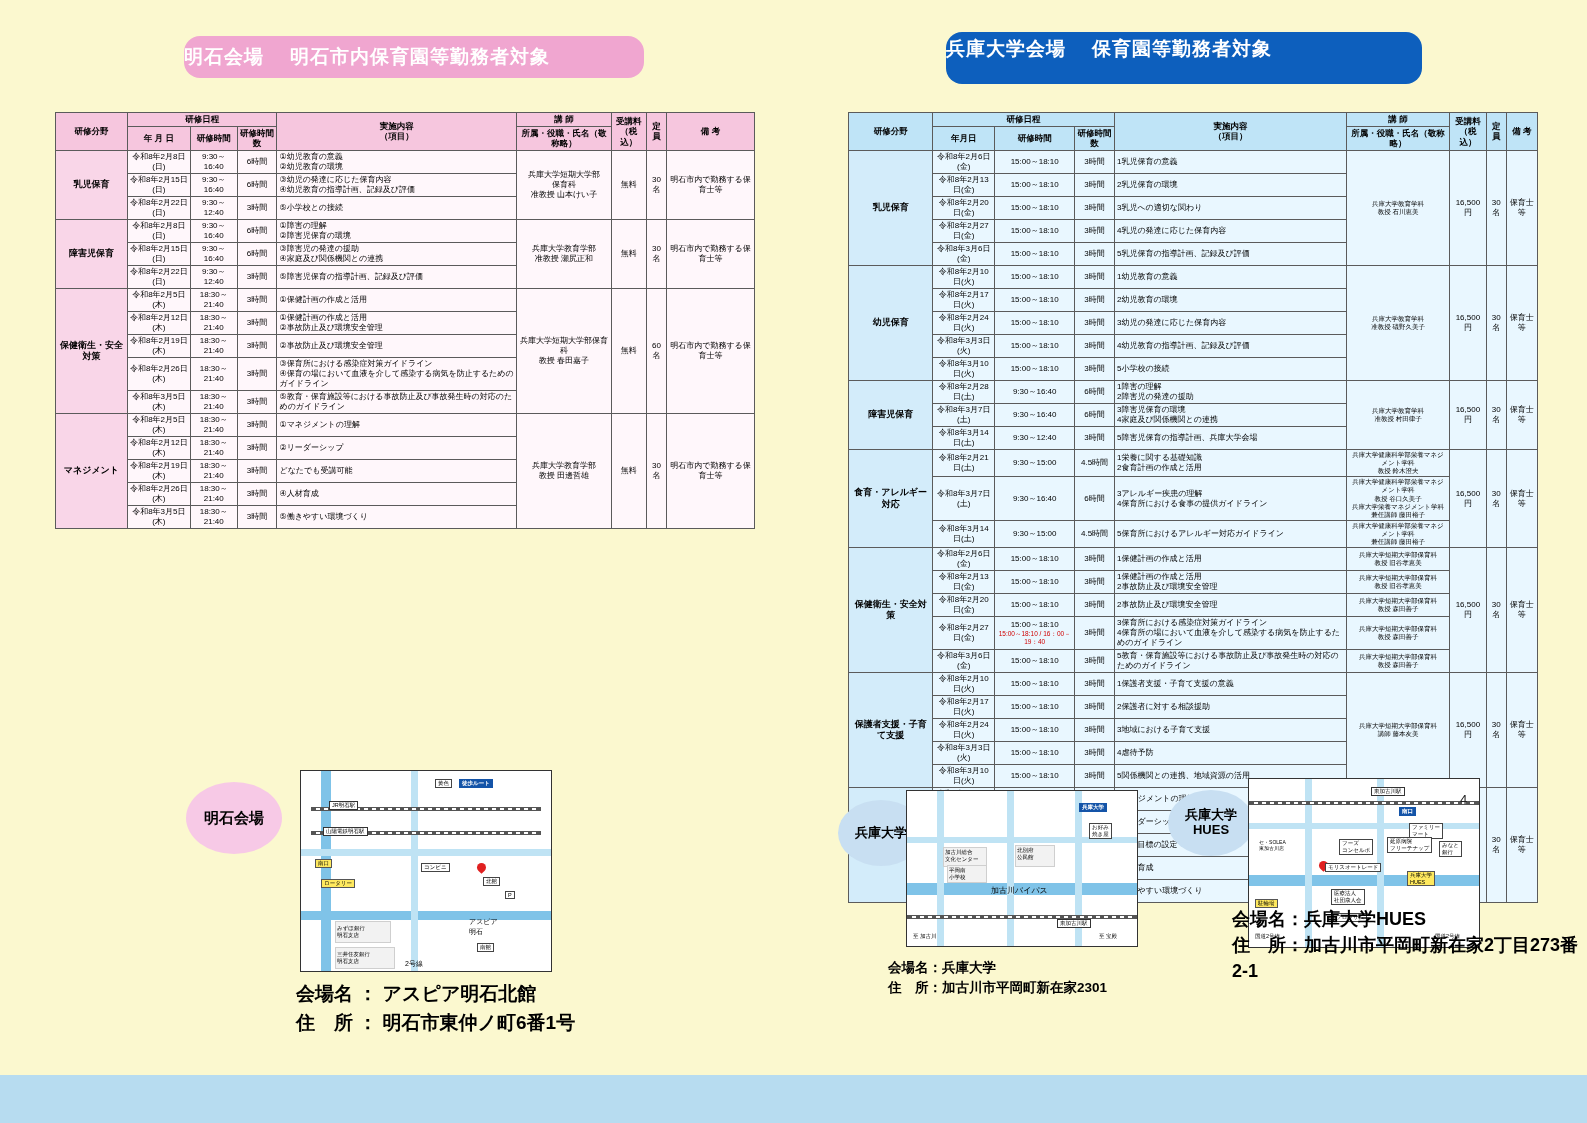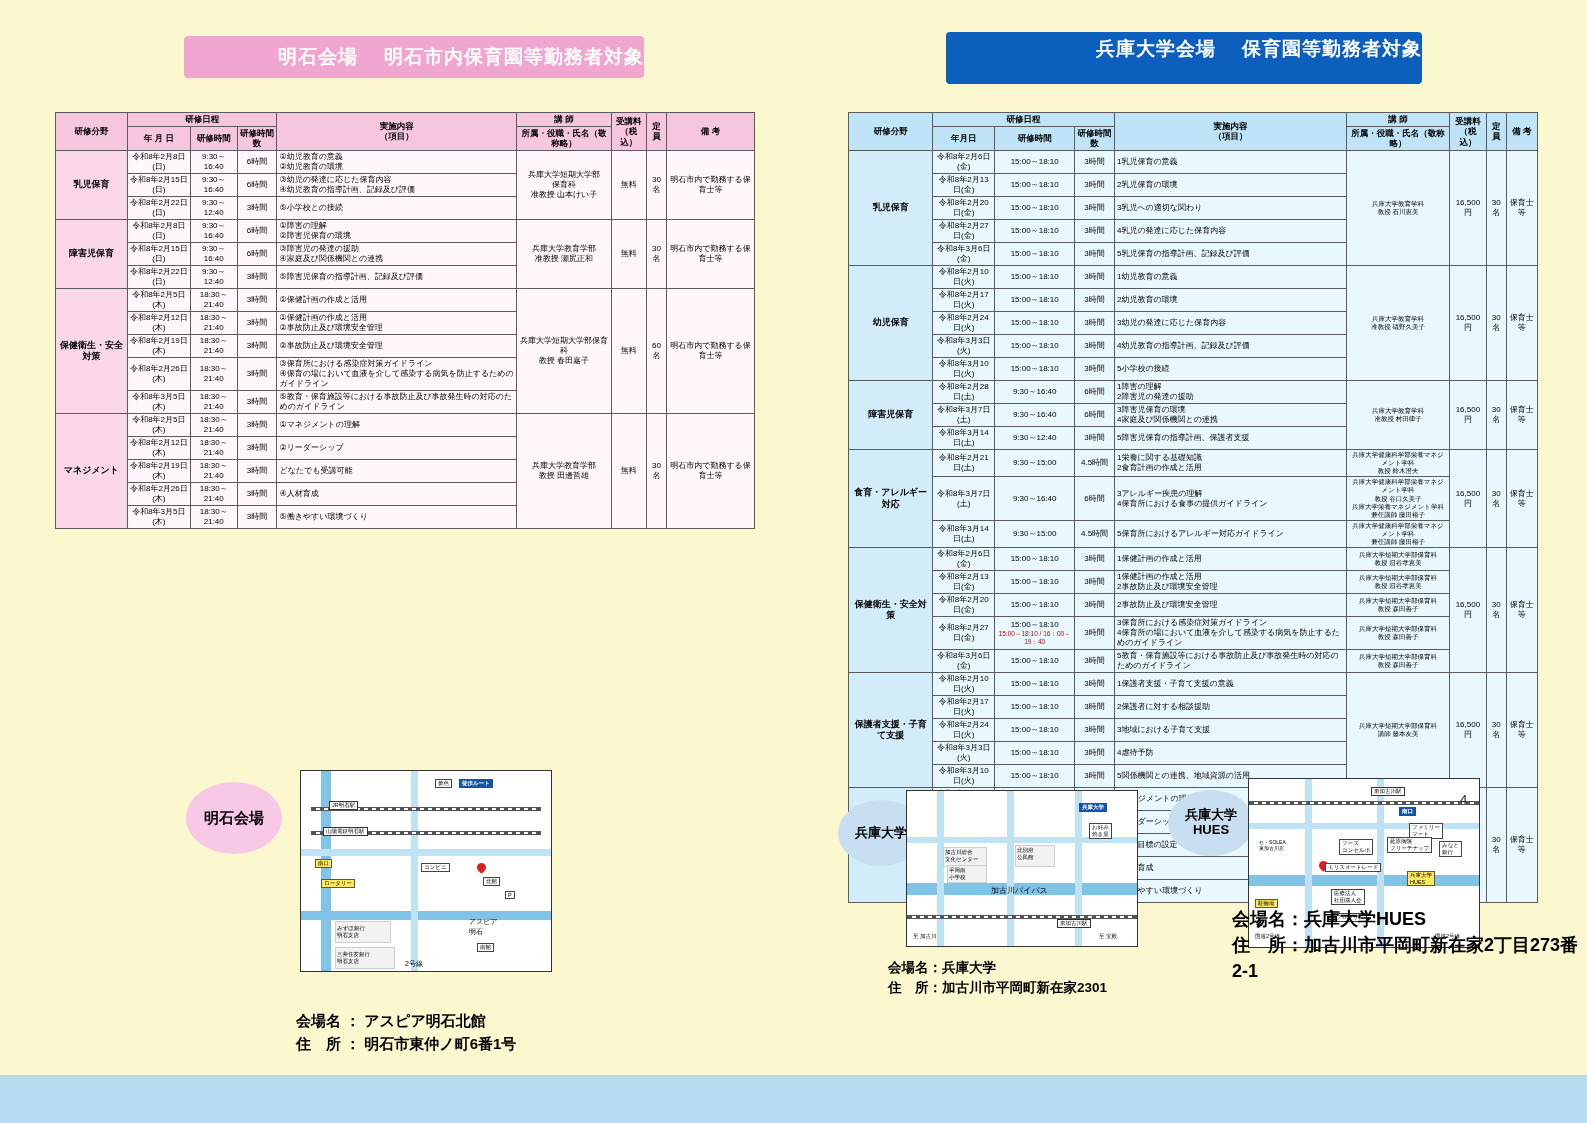--- a/index.html
+++ b/index.html
@@ -7,21 +7,21 @@
     width:1587px;height:1123px;
     background:#fbf8cf;
     font-family:"Liberation Sans","DejaVu Sans",sans-serif;
     position:relative;overflow:hidden;
   }
   .bottom-strip{
     position:absolute;left:0;bottom:0;width:100%;height:48px;background:#b7dcf0;
   }
   
   .banner{
-    position:absolute;border-radius:4px;color:#fff;text-align:right;
+    position:absolute;border-radius:16px;color:#fff;text-align:left;
     font-weight:bold;letter-spacing:1px;
   }
   .banner.pink{
     left:184px;top:36px;width:460px;height:42px;line-height:42px;
     background:#f0a6d0;font-size:19px;
   }
   .banner.blue{
     left:946px;top:32px;width:476px;height:52px;
     background:#0d5fbd;font-size:19px;padding-top:4px;box-sizing:border-box;
   }
@@ -60,21 +60,21 @@
   #akashi-badge{left:186px;top:782px;width:96px;height:72px;background:#f7c9e6;font-size:15px;color:#000;}
   #hyogo-badge{left:838px;top:800px;width:86px;height:66px;background:#c8dff2;font-size:13px;color:#000;}
   #hues-badge{left:1168px;top:790px;width:86px;height:66px;background:#c8dff2;font-size:13px;color:#000;}
 
   .mapbox{position:absolute;border:1px solid #333;background:#fff;overflow:hidden;}
   #akashi-map{left:300px;top:770px;width:250px;height:200px;}
   #hyogo-map{left:906px;top:790px;width:230px;height:155px;}
   #hues-map{left:1248px;top:778px;width:230px;height:168px;}
 
   .maptitle{position:absolute;font-weight:bold;color:#000;}
-  #akashi-addr{left:296px;top:1010px;font-size:15px;line-height:1.5;}
+  #akashi-addr{left:296px;top:980px;font-size:19px;line-height:1.5;}
   #hyogo-addr{left:888px;top:958px;font-size:13.5px;line-height:1.45;}
   #hues-addr{left:1232px;top:906px;font-size:18px;line-height:1.45;}
 
   .notes{position:absolute;left:830px;top:1014px;color:#d10a0a;font-size:12.5px;font-weight:bold;line-height:1.6;}
   .pagenum{position:absolute;left:1460px;top:792px;font-size:13px;color:#222;}
 
   
   .mroad{position:absolute;background:#bfe3f4;}
   .mroad.major{background:#7fc3e8;}
   .mblk{position:absolute;background:#f2f2f2;border:1px solid #cfcfcf;}
@@ -697,21 +697,21 @@
         <td>
           <div>令和8年3月14日(土)</div>
         </td>
         <td>
           <div>9:30～12:40</div>
         </td>
         <td>
           <div>3時間</div>
         </td>
         <td class="left">
-          <div>5障害児保育の指導計画、保護者支援</div>
+          <div>5障害児保育の指導計画、兵庫大学会場</div>
         </td>
       </tr>
       <tr>
         <td rowspan="3" class="cat">
           <div>食育・アレルギー対応</div>
         </td>
         <td>
           <div>令和8年2月21日(土)</div>
         </td>
         <td>

